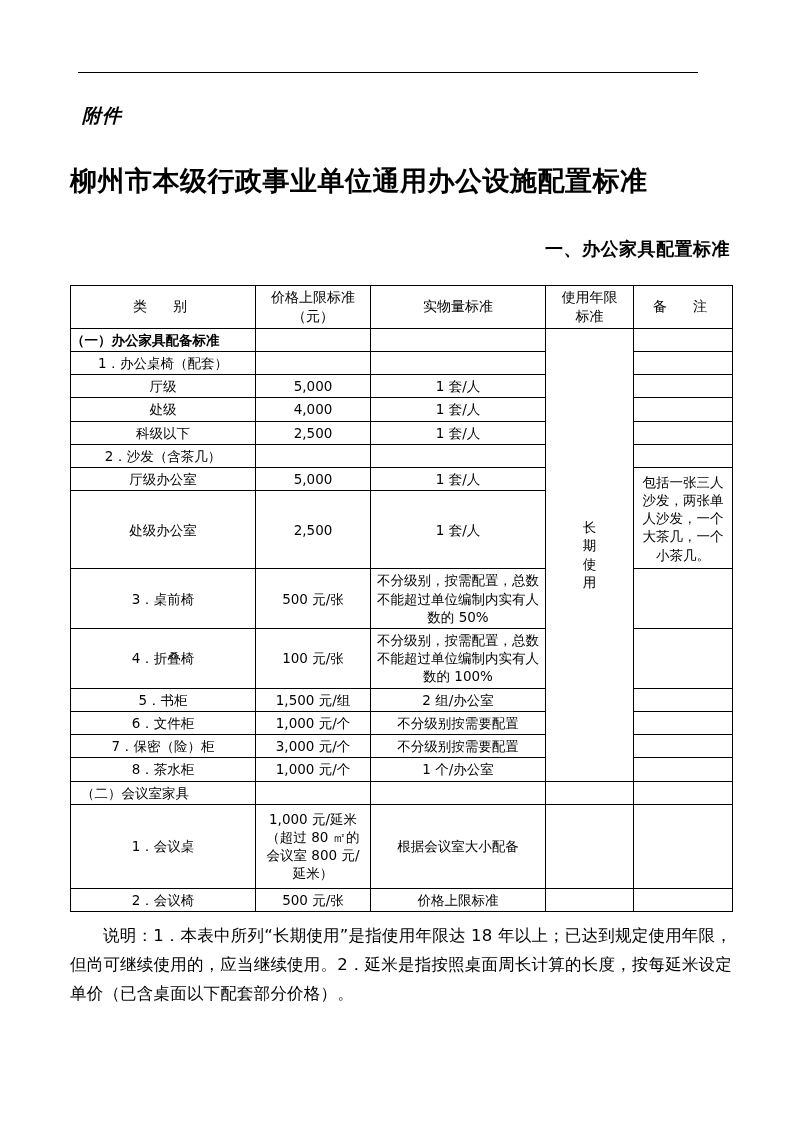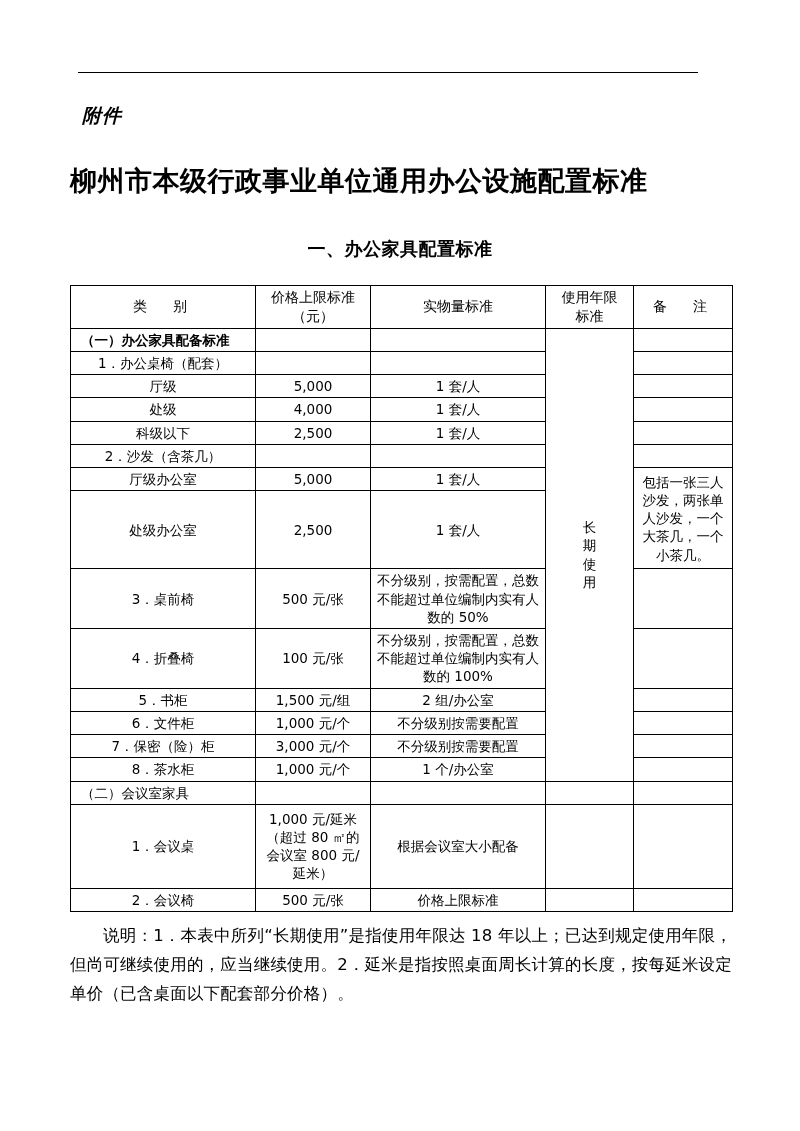--- a/index.html
+++ b/index.html
@@ -37,21 +37,21 @@
   }
   .doc-title {
     margin-top: 34px;
     text-align: left;
     font-size: 27px;
     font-weight: 700;
     letter-spacing: 0.5px;
   }
   .section-title {
     margin-top: 38px;
-    text-align: center;
+    text-align: right;
     font-size: 18px;
     font-weight: 700;
     letter-spacing: 0.5px;
   }
   table.std {
     margin-top: 24px;
     border-collapse: collapse;
     width: 662px;
     margin-left: 0px;
     table-layout: fixed;
@@ -154,21 +154,21 @@
         <th>
           <div>使用年限</div>
           <div>标准</div>
         </th>
         <th class="hdr-note">备　注</th>
       </tr>
     </thead>
     <tbody>
 
       <tr>
-        <td class="group-row" style="text-align:left;padding-left:10px;font-weight:700;">（一）办公家具配备标准</td>
+        <td class="group-row" style="text-align:left;padding-left:0;font-weight:700;">（一）办公家具配备标准</td>
         <td></td>
         <td></td>
         <td rowspan="14" class="vert-text">
           <span>长</span>
           <span>期</span>
           <span>使</span>
           <span>用</span>
         </td>
         <td></td>
       </tr>

